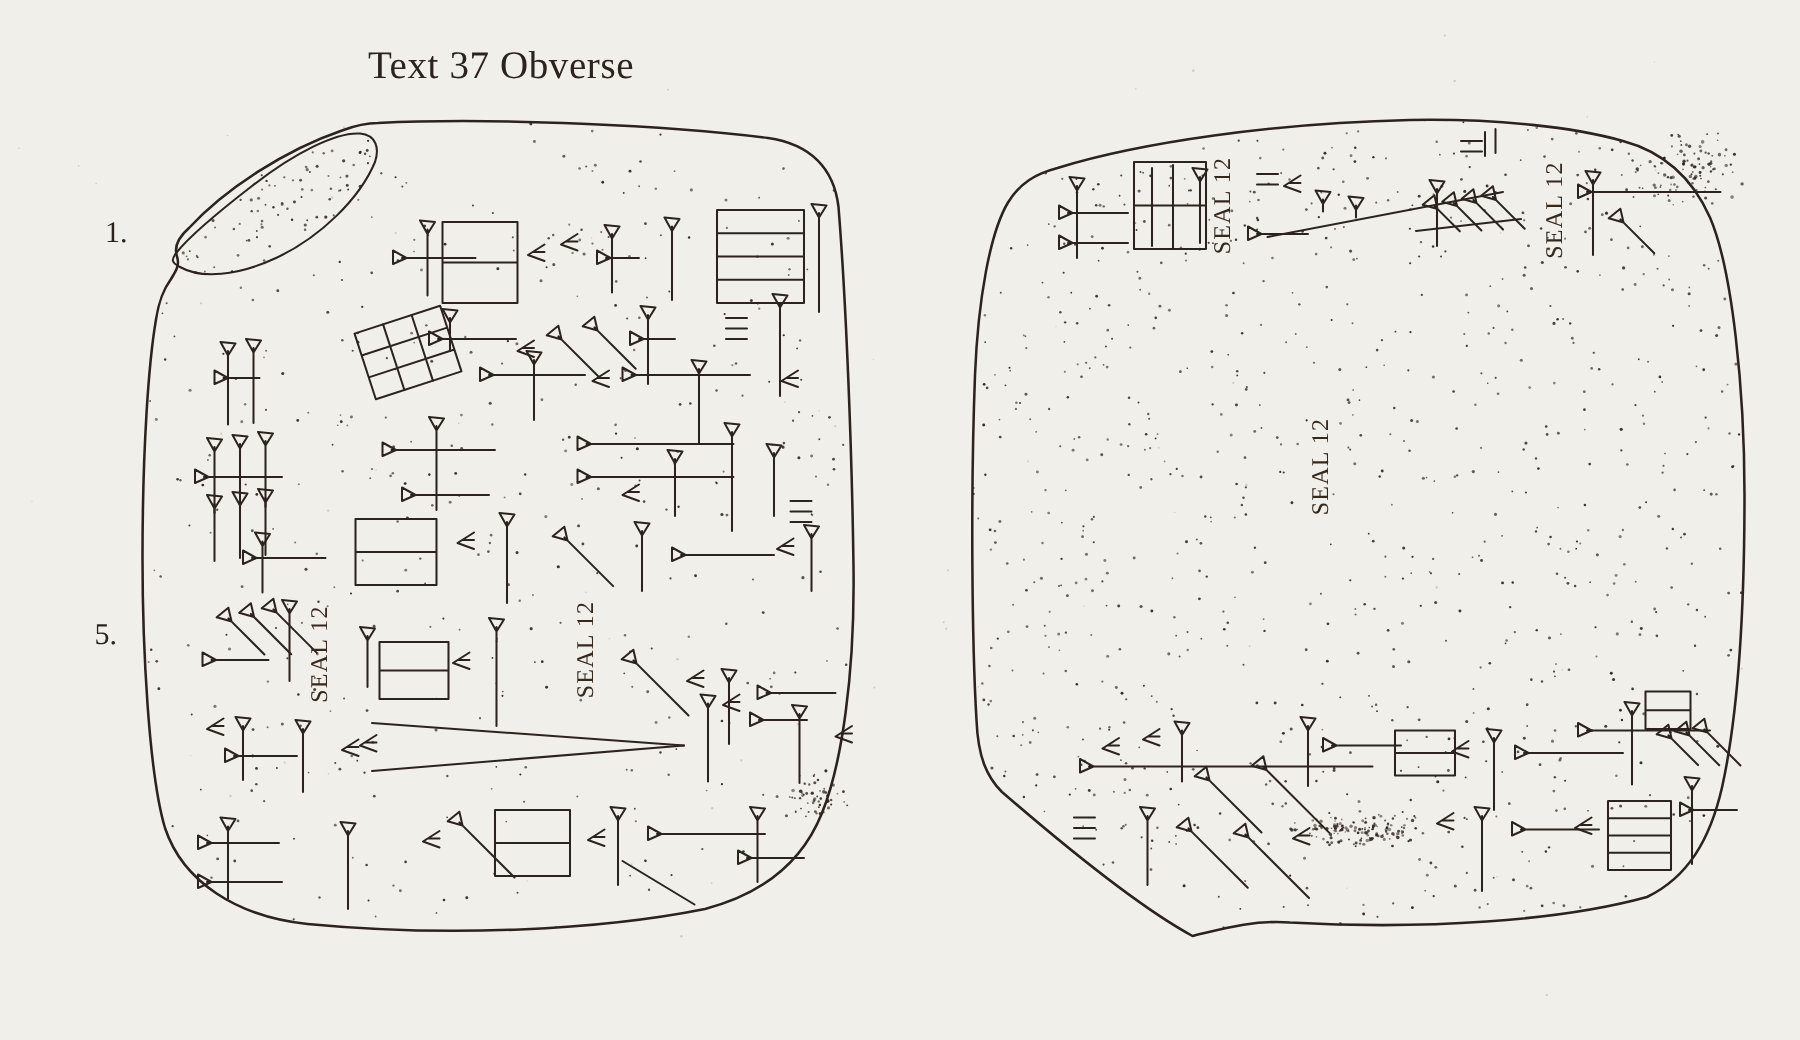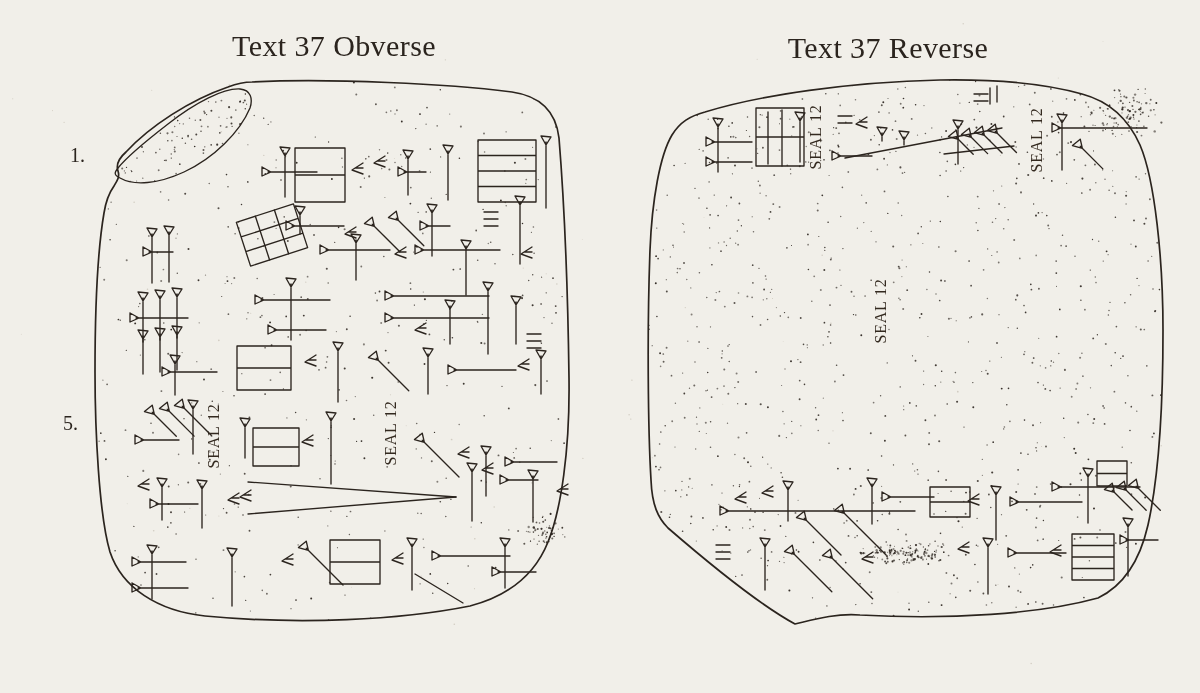--- a/index.html
+++ b/index.html
@@ -10,21 +10,21 @@
     font-family:"Liberation Serif", serif;
   }
   .page{position:relative;width:1200px;height:693px;color:var(--ink);}
   #drawing{position:absolute;left:0;top:0;}
   #drawing path{stroke:var(--ink);fill:none;stroke-width:1.35;stroke-linecap:round;stroke-linejoin:round;}
   #drawing path.outline{stroke-width:1.7;}
   #drawing circle{fill:var(--ink);stroke:none;}
   #drawing g.speck circle{fill:#c9c3b8;}
   .title{
     position:absolute;transform:translateX(-50%);
-    font-size:30px;letter-spacing:.4px;white-space:nowrap;text-align:right;
+    font-size:26px;letter-spacing:.4px;white-space:nowrap;text-align:right;
   }
   .lineno{position:absolute;font-size:20px;}
   .seal{
     position:absolute;transform:translate(-50%,-50%) rotate(-90deg);
     font-size:16px;letter-spacing:.8px;white-space:nowrap;color:#33291f;
   }
 </style>
 </head>
 <body>
 
@@ -2194,21 +2194,20 @@
           <path d="M1008 548 L1008 557 M1008 548 L1017 553 M1008 557 L1017 553 M1014 553 L1066 553" stroke-width="1.35"></path>
           <path d="M1061 545 L1050 552 L1061 556 M1054 550 L1061 550" stroke-width="1.35"></path>
           <path d="M1072 534 L1114 534 L1114 580 L1072 580 Z M1072 545.5 L1114 545.5 M1072 557.0 L1114 557.0 M1072 568.5 L1114 568.5" stroke-width="1.35"></path>
           <path d="M1123 518 L1133 519 M1123 518 L1128 527 M1133 519 L1128 527 M1128 524 L1128 576" stroke-width="1.35"></path>
           <path d="M1120 535 L1120 544 M1120 535 L1129 540 M1120 544 L1129 540 M1126 540 L1158 540" stroke-width="1.35"></path>
         </g>
     </g>
   </svg>
 
   <div class="title" style="left:334px;top:29px">Text 37 Obverse</div>
-  <div class="title" style="left:888px;top:31px">Text 37 Reverse</div>
 
   <div class="lineno" style="left:70px;top:144px">1.</div>
   <div class="lineno" style="left:63px;top:412px">5.</div>
 
   <span class="seal" style="left:214px;top:436px">SEAL 12</span>
   <span class="seal" style="left:391px;top:433px">SEAL 12</span>
   <span class="seal" style="left:816px;top:137px">SEAL 12</span>
   <span class="seal" style="left:1037px;top:140px">SEAL 12</span>
   <span class="seal" style="left:881px;top:311px">SEAL 12</span>
 </div>

